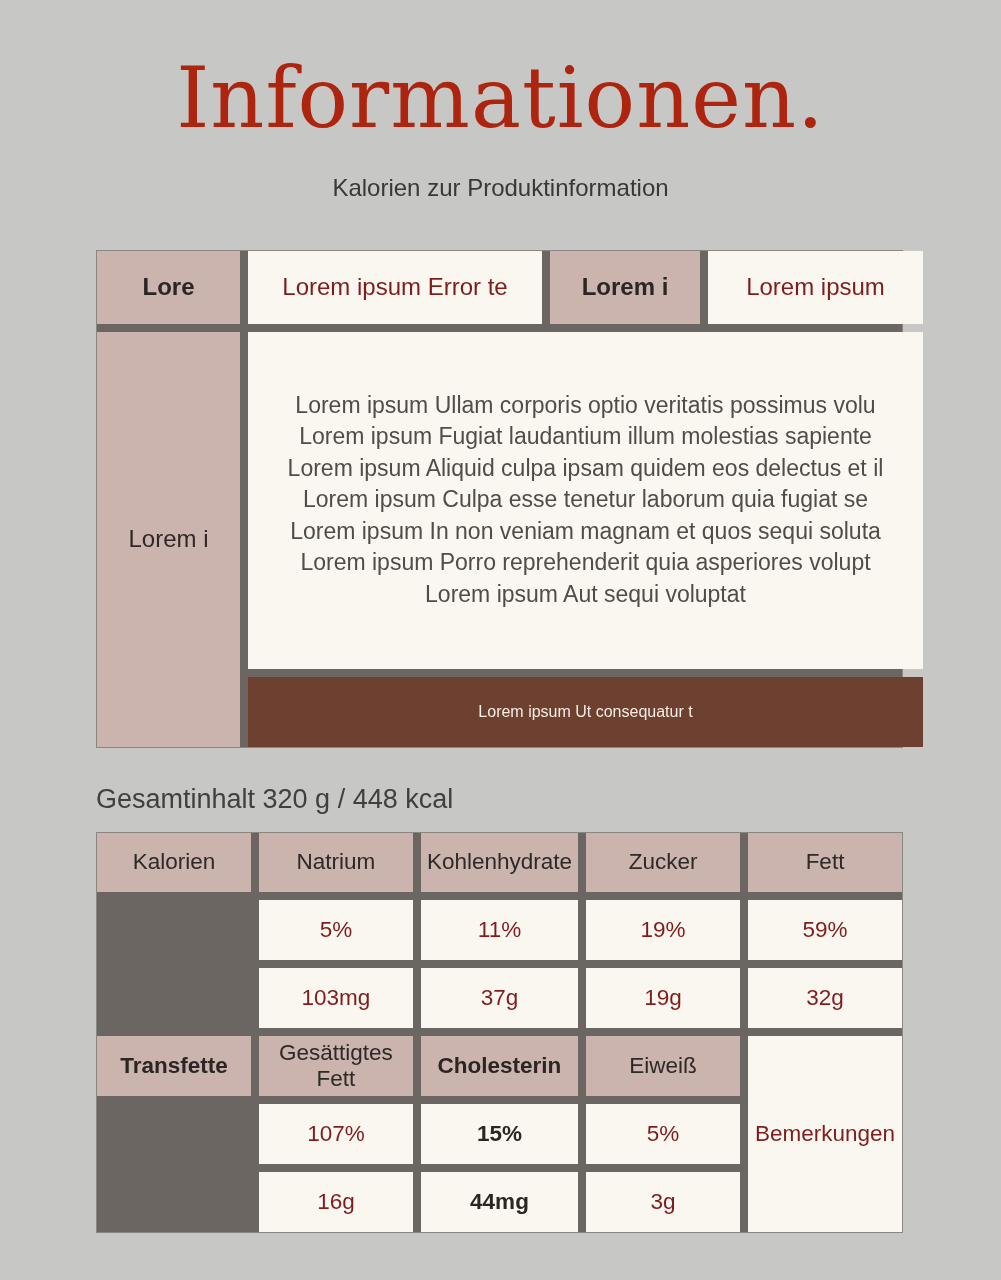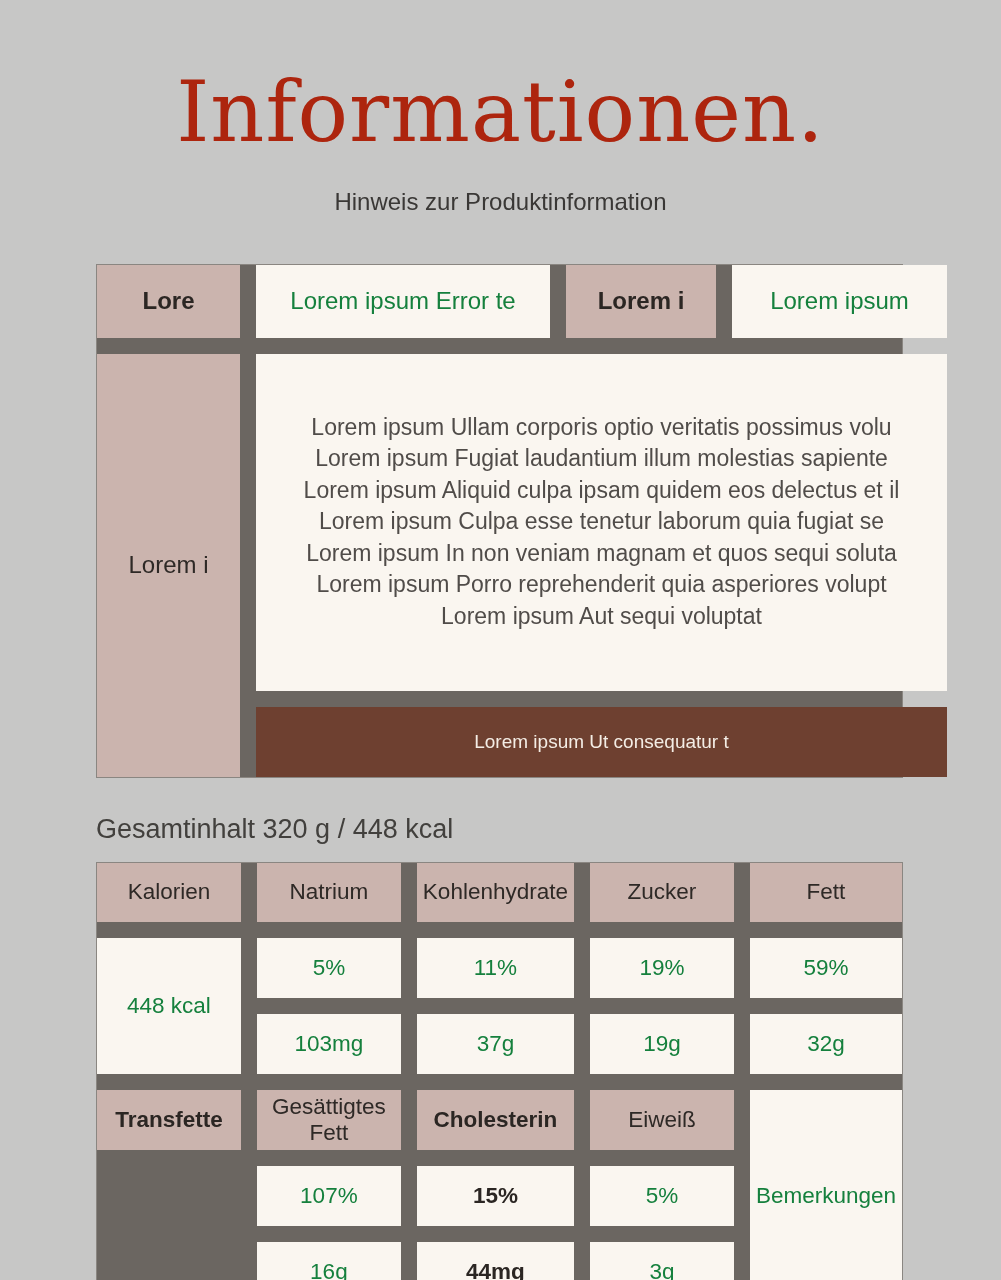--- a/index.html
+++ b/index.html
@@ -7,21 +7,21 @@
     width: 1001px;
     height: 1280px;
     background: #c7c7c6;
     font-family: "Liberation Sans", sans-serif;
     -webkit-font-smoothing: antialiased;
     overflow: hidden;
   }
   .page {
     width: 1001px;
     height: 1280px;
-    padding-top: 64px;
+    padding-top: 50px;
     box-sizing: border-box;
   }
   
   .title {
     margin: 0;
     text-align: center;
     font-family: "DejaVu Serif", "Liberation Serif", serif;
     font-size: 84px;
     line-height: 1.15;
     font-weight: 500;
@@ -35,31 +35,31 @@
     line-height: 30px;
     font-weight: 500;
     color: #3a3836;
   }
   
   .tbl {
     margin-left: 96px;
     width: 807px;
     box-sizing: border-box;
     display: grid;
-    gap: 16px;
+    gap: 8px;
     background: #6b6661;           
     border: 1.5px solid #8a8681;
   }
   .cell {
     display: flex;
     align-items: center;
     justify-content: center;
     text-align: center;
     font-size: 23px;
-    color: #15803d;
+    color: #7f1d1d;
     background: #faf6f0;
     padding: 0 6px;
     box-sizing: border-box;
   }
   .mauve { background: #cbb4ae; color: #2e2926; }
   .cream { background: #faf6f0; }
   .bold  { font-weight: 600; color: #2b2623; }
   .w500  { font-weight: 400; }
   
   .info-table {
@@ -83,21 +83,21 @@
   .info-body .line {
     font-size: 23px;
     line-height: 31.6px;
     white-space: nowrap;
   }
   .info-footer {
     grid-column: 2 / 5;
     grid-row: 3;
     background: #6e4030;
     color: #f4ede5;
-    font-size: 19px;
+    font-size: 16px;
   }
   
   .totals {
     margin: 33px 0 0 96px;
     font-size: 27px;
     line-height: 36px;
     font-weight: 500;
     color: #42403d;
   }
   
@@ -114,21 +114,21 @@
   .span2rows { grid-row: 2 / 4; }
   .span2rows-b { grid-row: 5 / 7; }
   .notes-cell { grid-row: 4 / 7; grid-column: 5; }
 </style>
 </head>
 <body>
 
 <div class="page">
 
   <h1 class="title">Informationen.</h1>
-  <div class="subtitle">Hinweis zur Produktinformation</div>
+  <div class="subtitle">Kalorien zur Produktinformation</div>
 
   <div class="tbl info-table">
     <div class="cell mauve hdr bold">Lore</div>
     <div class="cell cream hdr">Lorem ipsum Error te</div>
     <div class="cell mauve hdr bold">Lorem i</div>
     <div class="cell cream hdr">Lorem ipsum</div>
 
     <div class="cell mauve info-side">Lorem i</div>
 
     <div class="cell cream info-body">
@@ -147,21 +147,20 @@
   <div class="totals">Gesamtinhalt 320 g / 448 kcal</div>
 
   <div class="tbl nutri-table">
 
     <div class="cell mauve w500 r1 c1">Kalorien</div>
     <div class="cell mauve w500 r1 c3">Kohlenhydrate</div>
     <div class="cell mauve w500 r1 c2">Natrium</div>
     <div class="cell mauve w500 r1 c4">Zucker</div>
     <div class="cell mauve w500 r1 c5">Fett</div>
 
-    <div class="cell cream c1 span2rows">448 kcal</div>
     <div class="cell cream r2 c2">5%</div>
     <div class="cell cream r2 c3">11%</div>
     <div class="cell cream r2 c4">19%</div>
     <div class="cell cream r2 c5">59%</div>
     <div class="cell cream r3 c2">103mg</div>
     <div class="cell cream r3 c3">37g</div>
     <div class="cell cream r3 c4">19g</div>
     <div class="cell cream r3 c5">32g</div>
 
     <div class="cell mauve bold r4 c1">Transfette</div>

